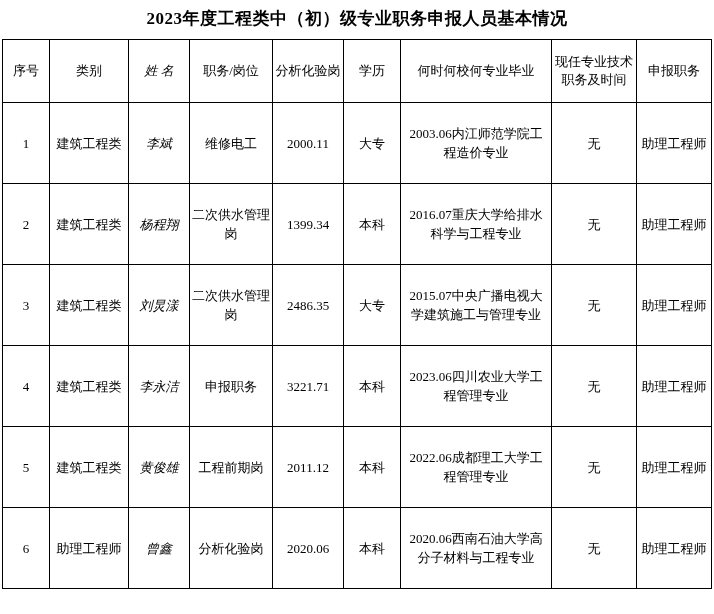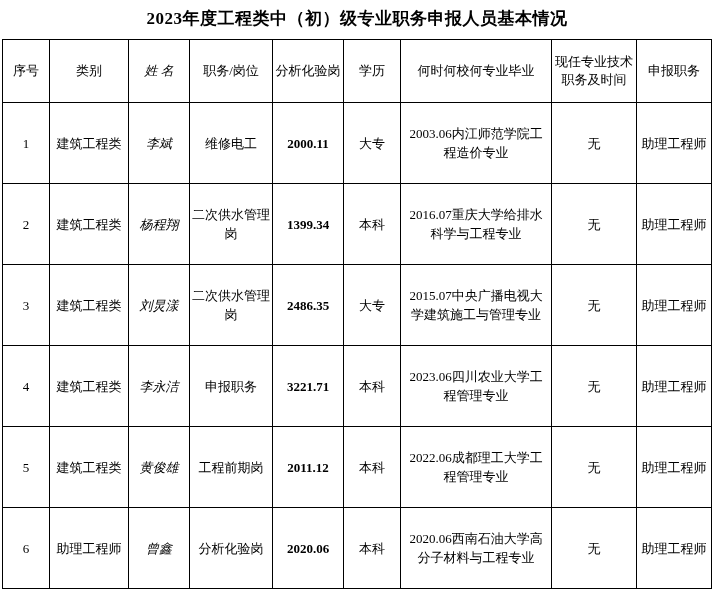--- a/index.html
+++ b/index.html
@@ -62,21 +62,20 @@
   .col-work   { width: 66px; }
   .col-edu    { width: 52px; }
   .col-grad   { width: 146px; font-family: Liberation Serif, serif; }
   .col-cur    { width: 80px; }
   .col-apply  { width: 70px; }
   .cell-name {
     letter-spacing: 0px;
   }
   .nowrap-cell {
     white-space: nowrap;
-    font-weight: bold;
   }
 </style>
 </head>
 <body>
 
 <div class="page">
 
   <div class="doc-title">2023年度工程类中（初）级专业职务申报人员基本情况</div>
 
   <table class="main-table">

